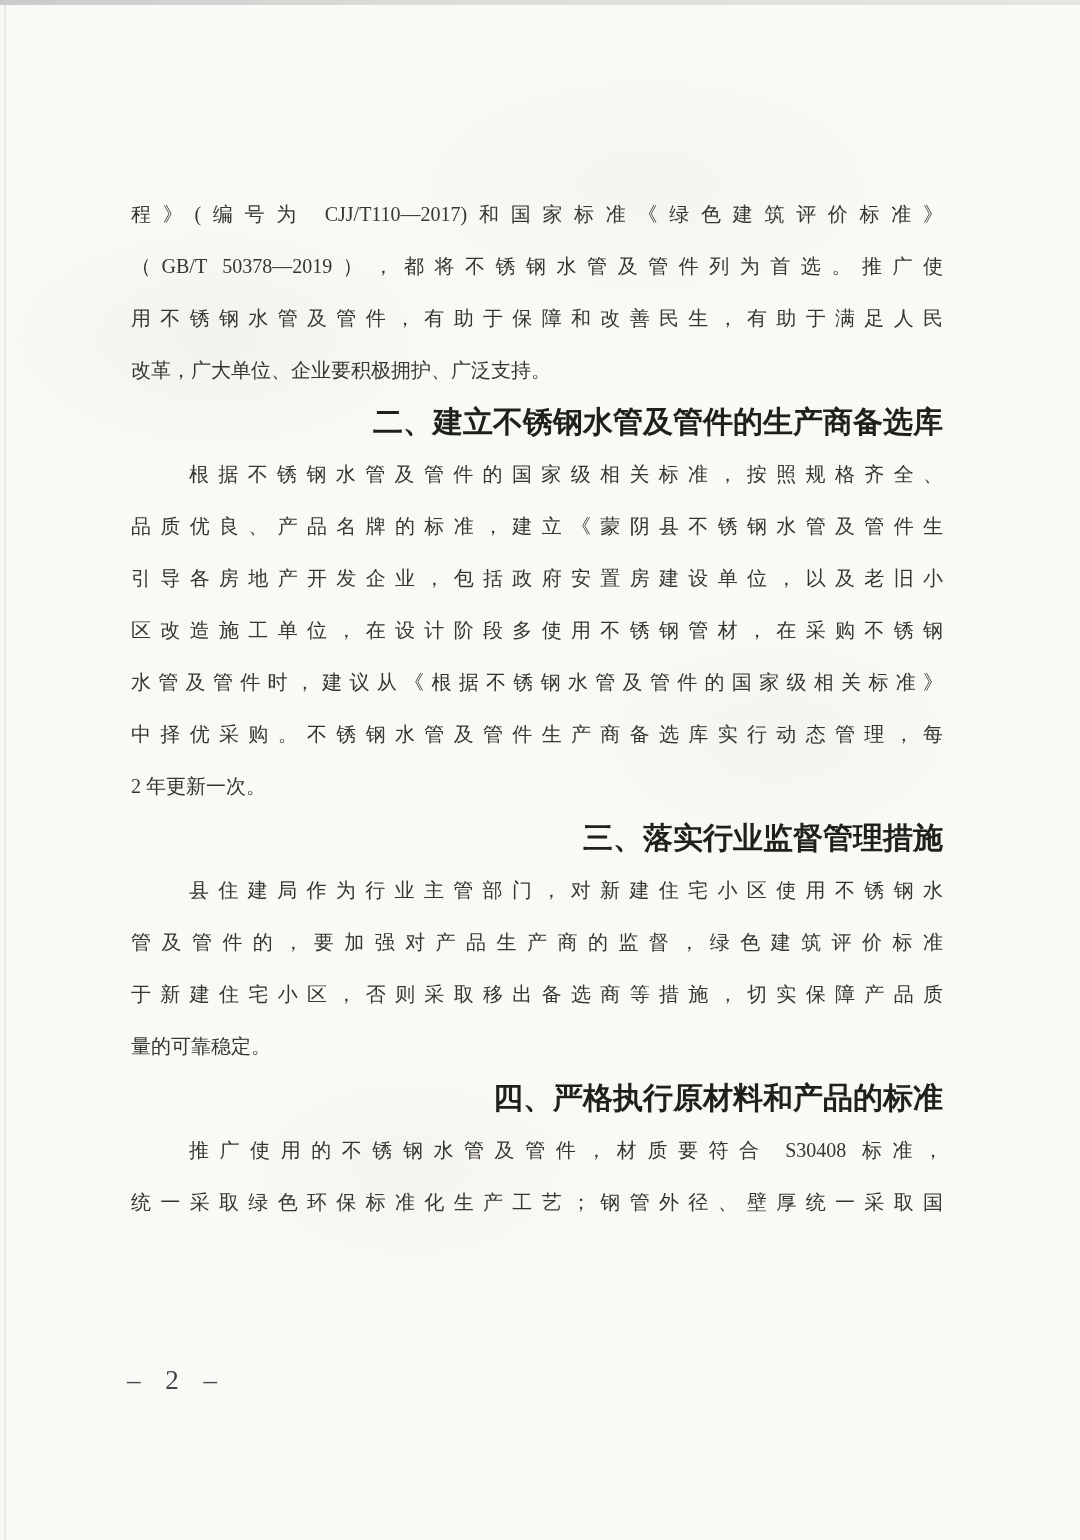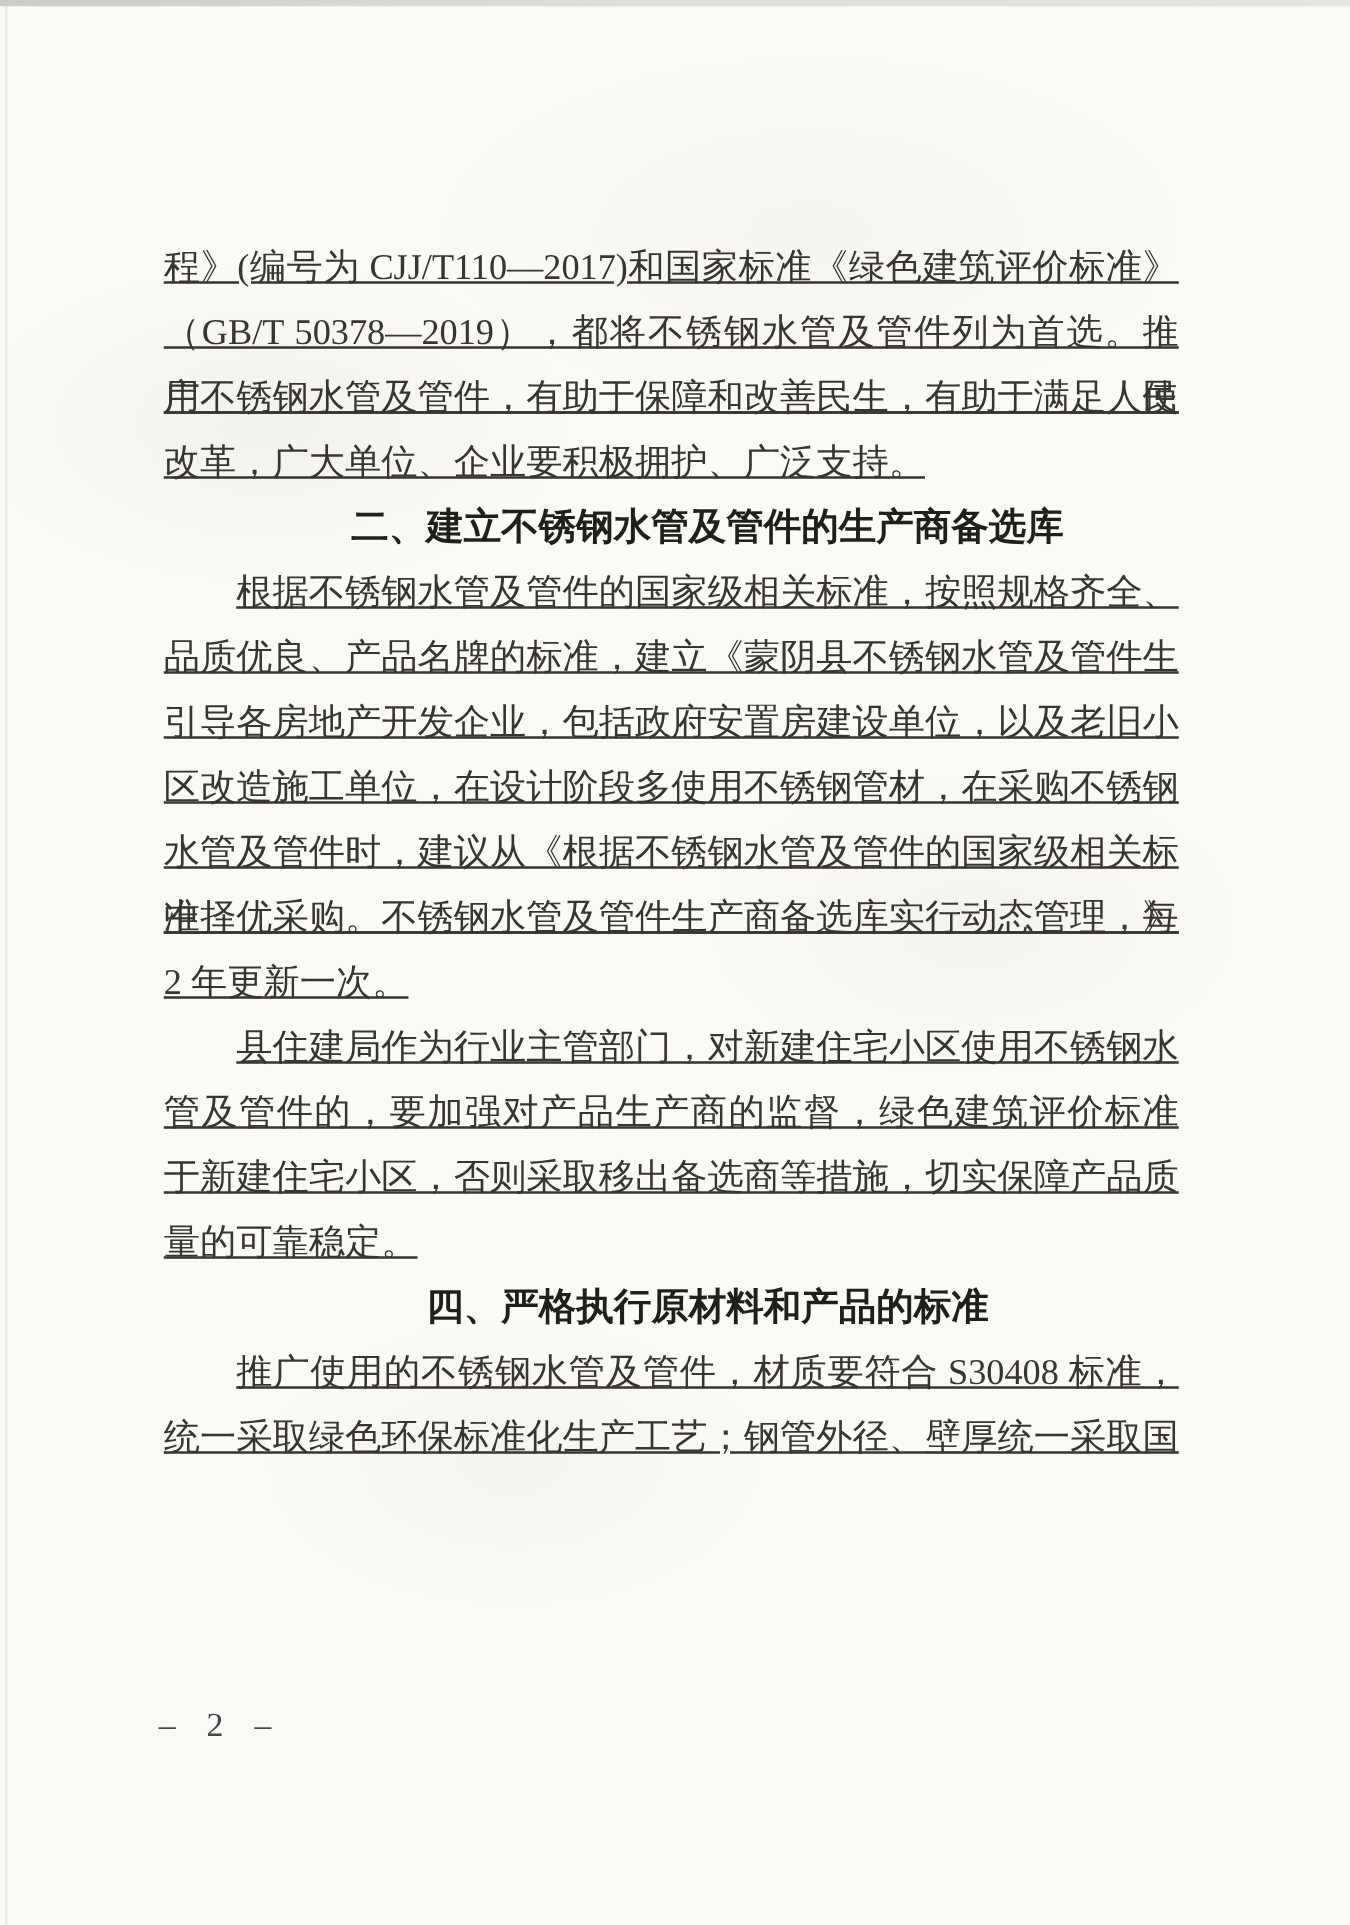--- a/index.html
+++ b/index.html
@@ -28,33 +28,32 @@
   .page::after {
     content: ""; position: absolute; top: 5px; left: 4px; bottom: 0; width: 2px;
     background: #ebe9e4;
   }
   .content {
     position: absolute; left: 131px; top: 188px; width: 812px;
     filter: blur(0.35px);
   }
   .line {
     height: 52px; line-height: 52px;
-    font-size: 29px; color: #37352f;
+    font-size: 20px; color: #37352f;
     text-align: justify; text-align-last: justify;
     text-justify: inter-ideograph;
-    text-decoration: underline;
   }
   .line.no-just { text-align-last: left; }
   .line.indent { padding-left: 58px; width: 754px; }
   .heading {
     height: 52px; line-height: 52px;
     padding-left: 58px;
     font-size: 30px; font-weight: 700; color: #201f1b;
     font-family: "Liberation Sans", "DejaVu Sans", sans-serif;
-    text-align: center;
+    text-align: right;
   }
   .footer {
     position: absolute; left: 127px; top: 1358px;
     height: 44px; line-height: 44px;
     font-size: 27px; color: #45444a;
     letter-spacing: 9px;
     filter: blur(0.3px);
   }
 </style>
 </head>
@@ -67,20 +66,21 @@
       <div class="line">用不锈钢水管及管件，有助于保障和改善民生，有助于满足人民</div>
       <div class="line no-just">改革，广大单位、企业要积极拥护、广泛支持。</div>
       <div class="heading">二、建立不锈钢水管及管件的生产商备选库</div>
       <div class="line indent">根据不锈钢水管及管件的国家级相关标准，按照规格齐全、</div>
       <div class="line">品质优良、产品名牌的标准，建立《蒙阴县不锈钢水管及管件生</div>
       <div class="line">引导各房地产开发企业，包括政府安置房建设单位，以及老旧小</div>
       <div class="line">区改造施工单位，在设计阶段多使用不锈钢管材，在采购不锈钢</div>
       <div class="line">水管及管件时，建议从《根据不锈钢水管及管件的国家级相关标准》</div>
       <div class="line">中择优采购。不锈钢水管及管件生产商备选库实行动态管理，每</div>
       <div class="line no-just">2 年更新一次。</div>
+      <div class="heading">三、落实行业监督管理措施</div>
       <div class="line indent">县住建局作为行业主管部门，对新建住宅小区使用不锈钢水</div>
       <div class="line">管及管件的，要加强对产品生产商的监督，绿色建筑评价标准</div>
       <div class="line">于新建住宅小区，否则采取移出备选商等措施，切实保障产品质</div>
       <div class="line no-just">量的可靠稳定。</div>
       <div class="heading">四、严格执行原材料和产品的标准</div>
       <div class="line indent">推广使用的不锈钢水管及管件，材质要符合 S30408 标准，</div>
       <div class="line">统一采取绿色环保标准化生产工艺；钢管外径、壁厚统一采取国</div>
     </div>
   <div class="footer">– 2 –</div>
 </div>

